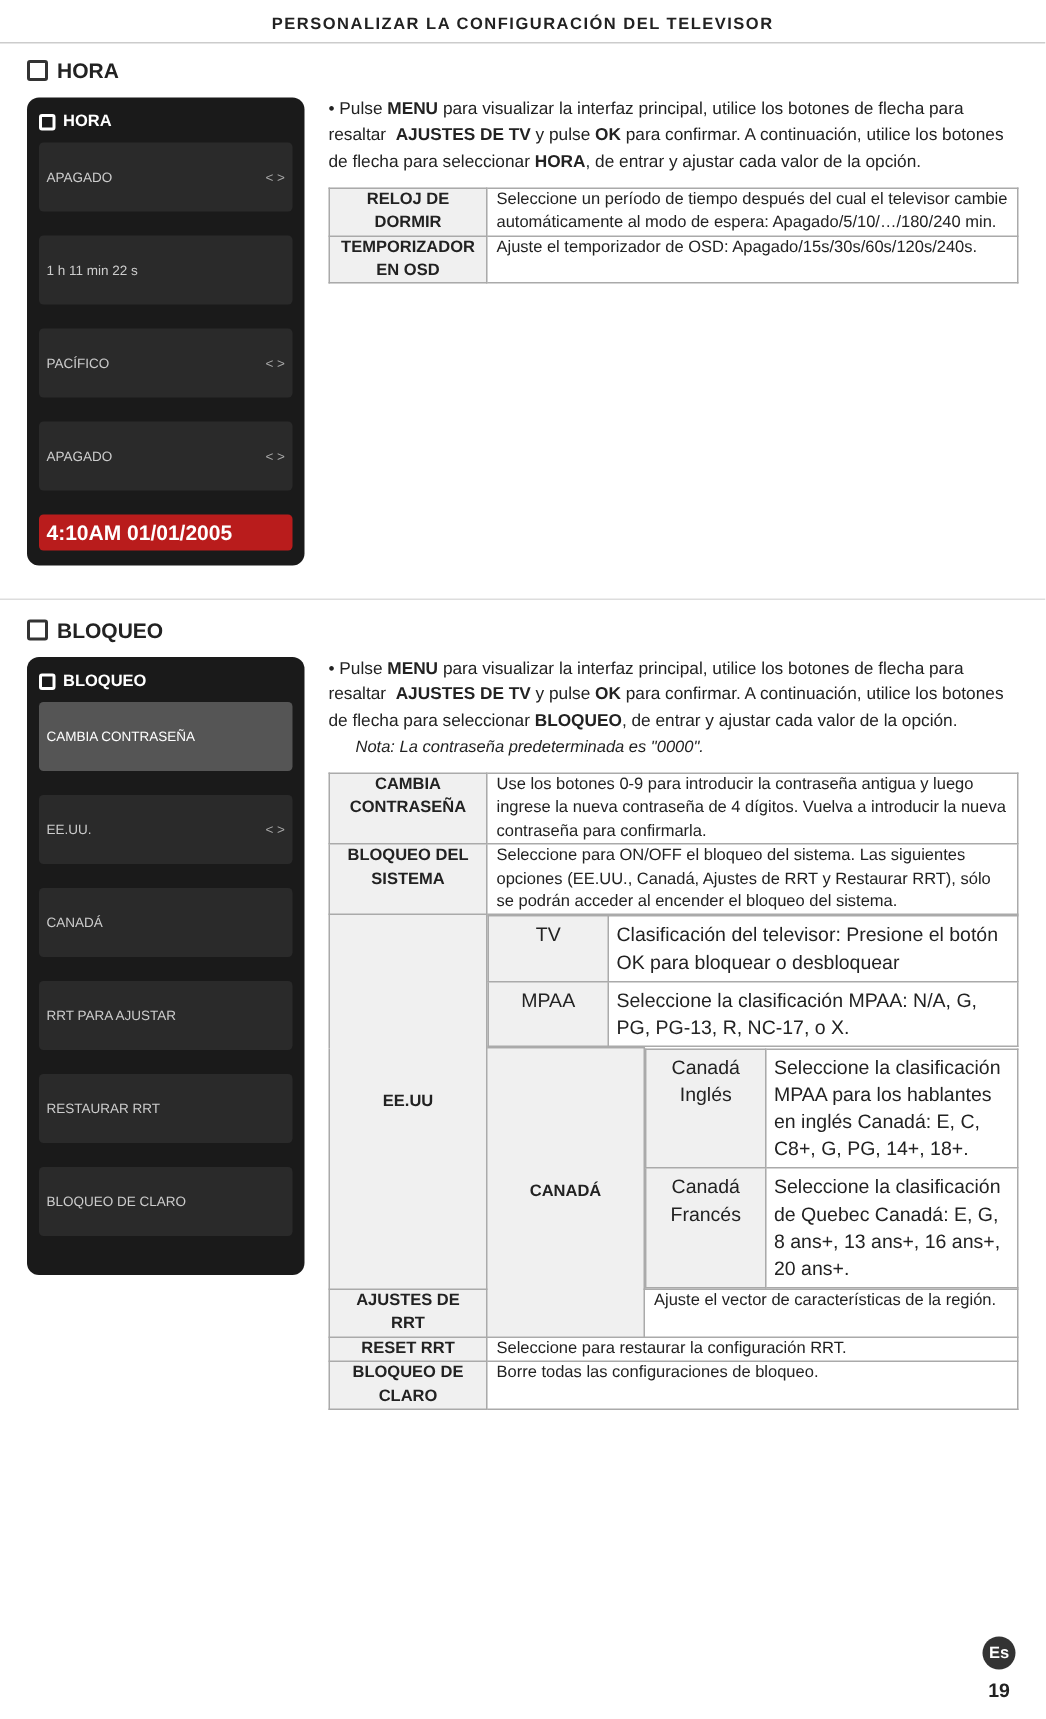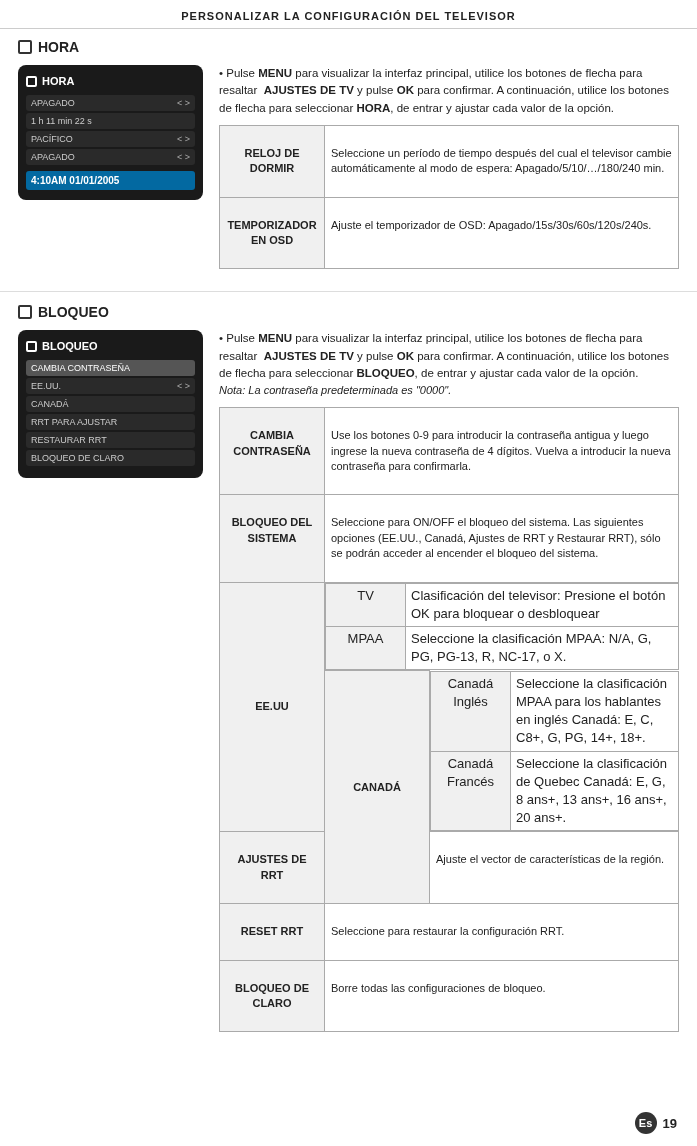--- a/index.html
+++ b/index.html
@@ -67,43 +67,43 @@
     .tv-mockup-title .icon-box-white {
       width: 11px;
       height: 11px;
       border: 2px solid #fff;
       border-radius: 2px;
       display: inline-block;
     }
     .tv-row {
       background: #2a2a2a;
       border-radius: 3px;
-      padding: 3px 5px;
-      margin-bottom: 2px;
+      padding: 18px 5px;
+      margin-bottom: 16px;
       color: #ccc;
       font-size: 9px;
       display: flex;
       justify-content: space-between;
       align-items: center;
     }
     .tv-row.highlight {
       background: #555;
       color: #fff;
     }
     .tv-row .arrows {
       color: #aaa;
       font-size: 9px;
     }
     .tv-time {
-      background: #0369a1;
+      background: #b91c1c;
       color: #fff;
       padding: 4px 5px;
       margin-top: 6px;
       border-radius: 3px;
-      font-size: 10px;
+      font-size: 14px;
       font-weight: bold;
     }
     
     .right-side {
       flex: 1;
     }
     .intro-text {
       font-size: 11.5px;
       line-height: 1.5;
       margin-bottom: 8px;
@@ -112,21 +112,21 @@
       font-weight: bold;
     }
     
     .info-table {
       width: 100%;
       border-collapse: collapse;
       font-size: 11px;
     }
     .info-table td {
       border: 1px solid #aaa;
-      padding: 20px 6px;
+      padding: 0 6px;
       vertical-align: top;
       line-height: 1.4;
     }
     .info-table .label-cell {
       font-weight: bold;
       text-align: center;
       width: 105px;
       background: #f0f0f0;
     }
     
@@ -150,20 +150,21 @@
     
     .page-footer {
       position: absolute;
       bottom: 12px;
       right: 20px;
       display: flex;
       align-items: center;
       gap: 6px;
       font-size: 13px;
       font-weight: bold;
+      flex-direction: column;
     }
     .es-badge {
       background: #333;
       color: #fff;
       border-radius: 50%;
       width: 22px;
       height: 22px;
       display: flex;
       align-items: center;
       justify-content: center;
@@ -269,21 +270,21 @@
         <span>RESTAURAR RRT</span>
       </div>
       <div class="tv-row">
         <span>BLOQUEO DE CLARO</span>
       </div>
     </div>
 
     <div class="right-side">
       <div class="intro-text">
         • Pulse <b>MENU</b> para visualizar la interfaz principal, utilice los botones de flecha para resaltar &nbsp;<b>AJUSTES DE TV</b> y pulse <b>OK</b> para confirmar. A continuación, utilice los botones de flecha para seleccionar <b>BLOQUEO</b>, de entrar y ajustar cada valor de la opción.<br>
-        <span class="note-text" style="font-style: italic;">Nota: La contraseña predeterminada es "0000".</span>
+        <span class="note-text" style="font-style: italic; margin-left: 18px;">Nota: La contraseña predeterminada es "0000".</span>
       </div>
       <table class="info-table">
 
         <tbody>
             <tr>
           <td class="label-cell">CAMBIA CONTRASEÑA</td>
           <td colspan="2">Use los botones 0-9 para introducir la contraseña antigua y luego ingrese la nueva contraseña de 4 dígitos. Vuelva a introducir la nueva contraseña para confirmarla.</td>
         </tr>
 
         <tr>

